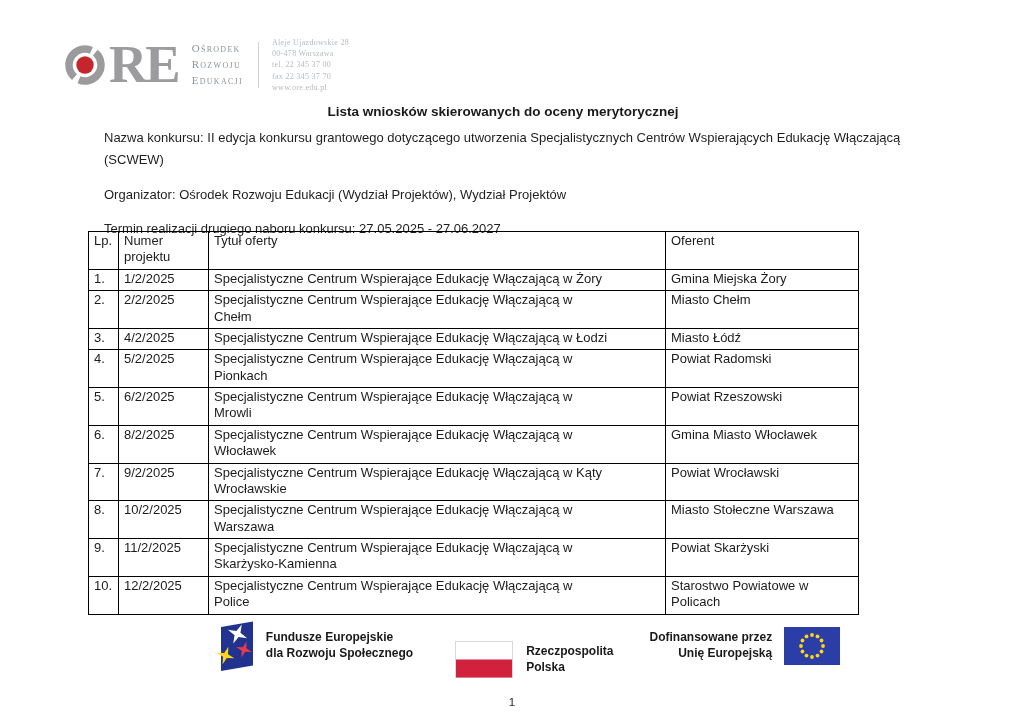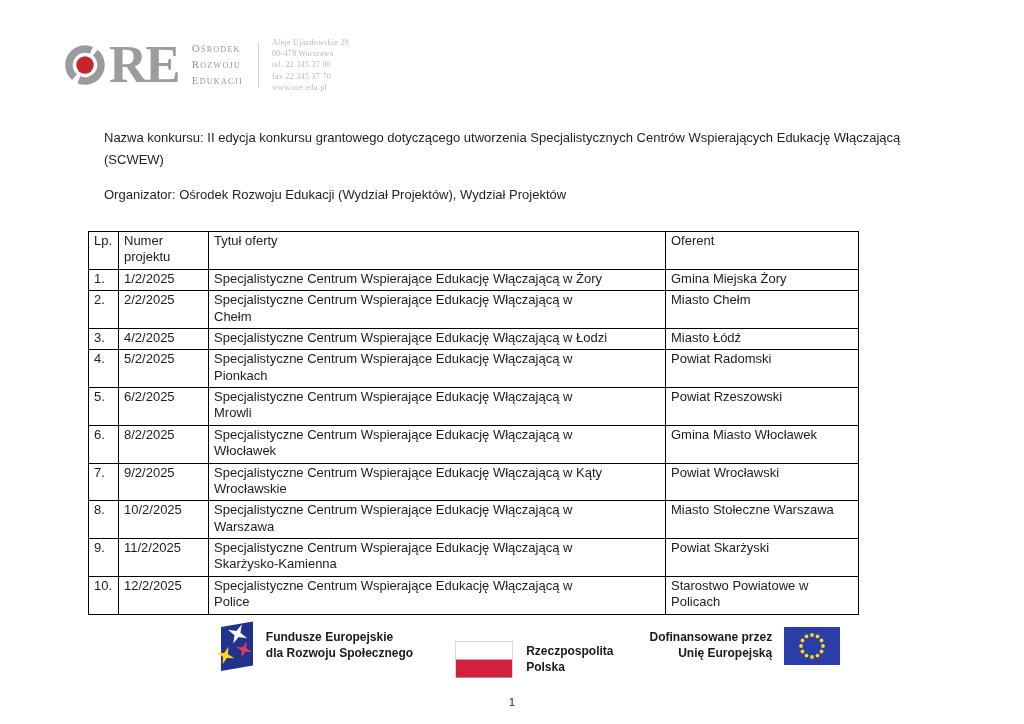--- a/index.html
+++ b/index.html
@@ -67,24 +67,26 @@
     <div class="ore-divider"></div>
     <div class="ore-address">
       <div>Aleje Ujazdowskie 28</div>
       <div>00-478 Warszawa</div>
       <div>tel. 22 345 37 00</div>
       <div>fax 22 345 37 70</div>
       <div>www.ore.edu.pl</div>
     </div>
   </header>
 
+  <h1 class="doc-title">Lista wniosków skierowanych do oceny merytorycznej</h1>
 
   <div class="paras">
     <p>Nazwa konkursu: II edycja konkursu grantowego dotyczącego utworzenia Specjalistycznych Centrów Wspierających Edukację Włączającą (SCWEW)</p>
     <p>Organizator: Ośrodek Rozwoju Edukacji (Wydział Projektów), Wydział Projektów</p>
+    <p>Termin realizacji drugiego naboru konkursu: 27.05.2025 - 27.06.2027</p>
   </div>
 
   <table class="offers-table">
     <colgroup>
       <col class="col-lp">
         <col class="col-numer">
         <col class="col-tytul">
         <col class="col-oferent">
     </colgroup>
     <thead>

